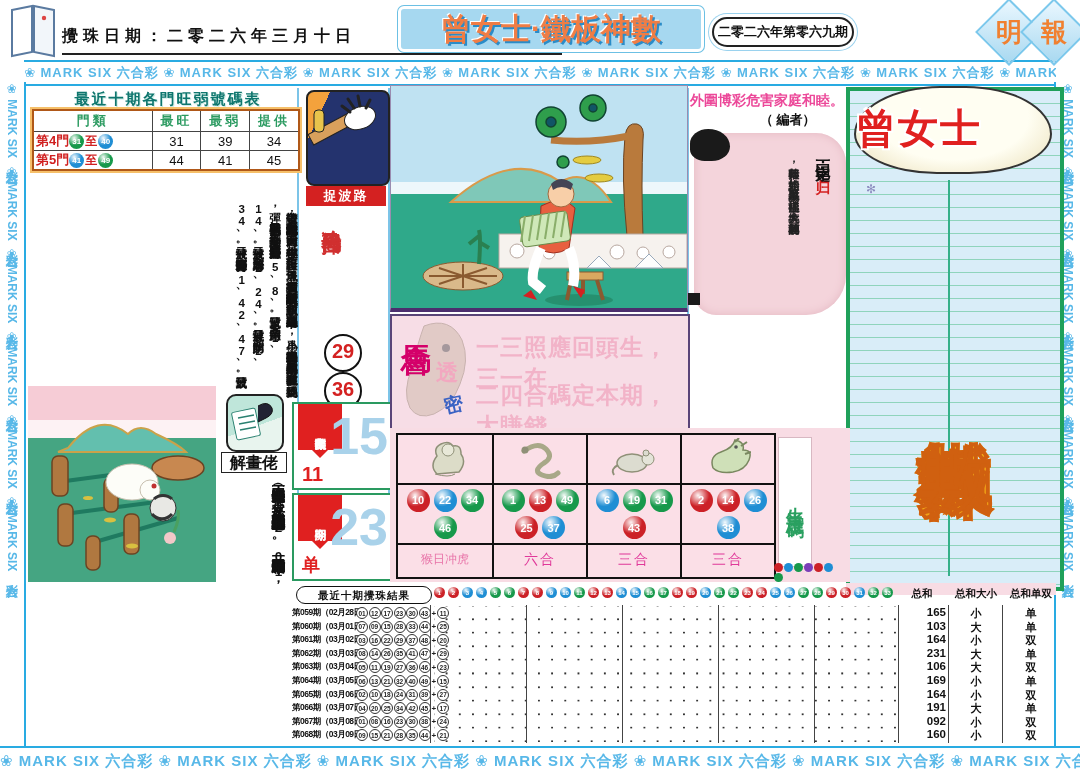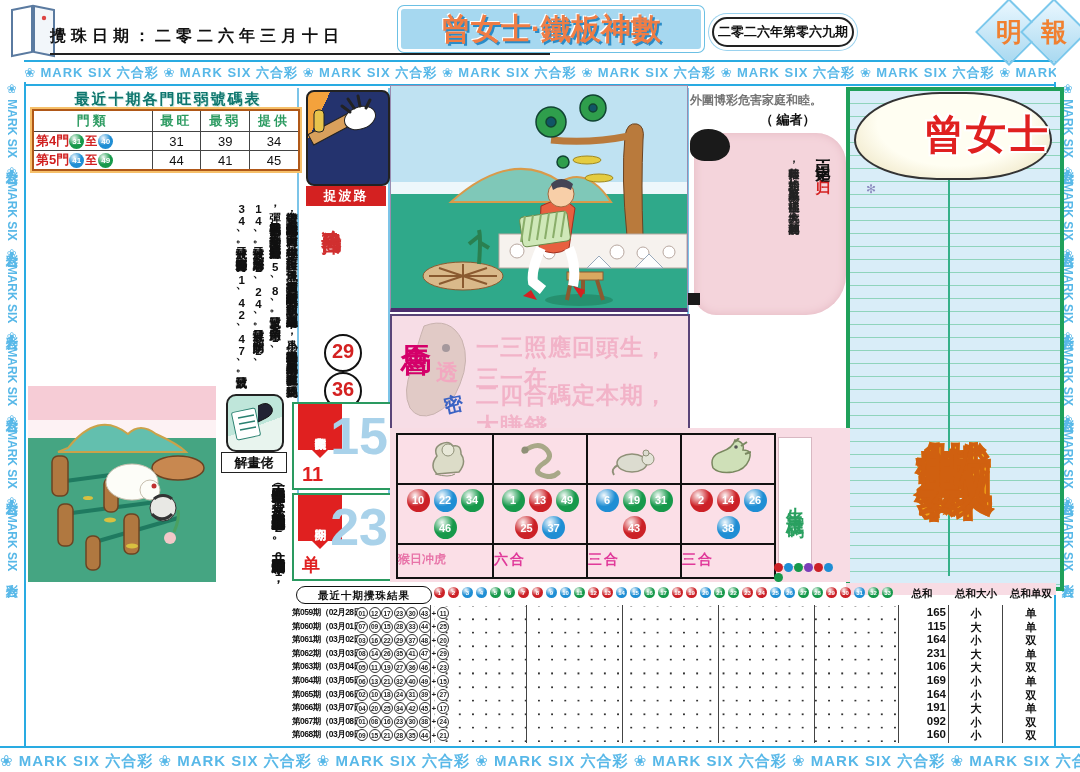--- a/index.html
+++ b/index.html
@@ -10,21 +10,21 @@
   .strip{color:#58b8e8;font-weight:bold;overflow:hidden;white-space:nowrap;background:#fff;}
   #strip-top{left:24px;top:60px;width:1032px;height:22px;font-size:13px;line-height:22px;
              border-top:2px solid #29abe2;border-bottom:2px solid #29abe2;letter-spacing:1px;}
   #strip-bottom{left:0;top:746px;width:1080px;height:26px;font-size:15px;line-height:26px;
              border-top:2px solid #29abe2;letter-spacing:1px;}
   .vstrip{width:24px;top:82px;height:664px;writing-mode:vertical-rl;font-size:12px;line-height:24px;}
   #strip-left{left:0;border-right:2px solid #29abe2;}
   #strip-right{left:1054px;border-left:2px solid #29abe2;}
   .divider{background:#7cc4e8;}
   
-  #hdr-date{left:50px;top:26px;width:500px;font-size:16px;font-weight:bold;color:#111;
+  #hdr-date{left:62px;top:26px;width:500px;font-size:16px;font-weight:bold;color:#111;
             letter-spacing:5px;border-bottom:2px solid #222;padding-bottom:6px;}
   #hdr-title{left:398px;top:6px;width:300px;height:40px;background:#a6d8f0;border:3px solid #fff;
              box-shadow:0 0 0 1px #6cc0e4;border-radius:6px;text-align:center;line-height:40px;
              font-size:30px;font-weight:bold;color:#ef7d45;
              text-shadow:2px 2px 0 #2a8cc8,-1px -1px 0 #fff;}
   #hdr-issue{left:712px;top:17px;width:138px;height:26px;border:2px solid #222;border-radius:16px;
              box-shadow:0 0 0 3px #fff,0 0 0 4px #9ad2ee;text-align:center;line-height:26px;
              font-size:13px;font-weight:bold;color:#111;}
   .diamond{width:44px;height:44px;background:linear-gradient(135deg,#eaf7ff,#a8d8f0);
            border:2px solid #7cc8ec;transform:rotate(45deg);}
@@ -61,40 +61,40 @@
   .cbox{left:292px;width:96px;height:84px;border:2px solid #2a9a60;background:#fff;}
   .ctab{position:absolute;left:4px;top:0;width:44px;background:#e02020;color:#fff;text-align:center;}
   .ctab .vt{writing-mode:vertical-rl;font-size:11.5px;line-height:15px;height:42px;margin:4px auto 0;font-weight:bold;color:#fff;}
   .ctab:after{content:"";position:absolute;left:14px;top:100%;border:8px solid transparent;border-top-color:#e02020;}
   .cbig{position:absolute;right:2px;top:6px;font-size:52px;font-weight:bold;color:#a9d2ea;line-height:1;}
   .csmall{position:absolute;left:8px;bottom:2px;font-size:20px;font-weight:bold;color:#e02020;}
   
   #jh-icon{left:226px;top:394px;width:54px;height:54px;border:2px solid #222;border-radius:10px;
            background:linear-gradient(160deg,#bfe6da 55%,#e8f4ee 55%);}
   #jh-label{left:221px;top:452px;width:64px;height:19px;border:1.5px solid #222;background:#fff;
-            text-align:center;font-size:13px;font-weight:bold;line-height:19px;color:#111;}
-  
-  #warn1{left:690px;top:92px;width:168px;font-size:12px;font-weight:bold;color:#737373;}
+            text-align:center;font-size:16px;font-weight:bold;line-height:19px;color:#111;}
+  
+  #warn1{left:690px;top:92px;width:168px;font-size:14px;font-weight:bold;color:#ec4899;}
   #warn2{left:760px;top:111px;font-size:13px;font-weight:bold;color:#111;}
   #scroll{left:694px;top:133px;width:152px;height:182px;background:#f4d4db;
           border-radius:18px 30px 40px 22px;box-shadow:inset 0 0 10px #e4b8c2;}
   #scroll:before{content:"";position:absolute;left:-4px;top:-4px;width:40px;height:32px;background:#1a1a1a;
           border-radius:50% 60% 50% 40%;}
   #scroll:after{content:"";position:absolute;left:-6px;top:160px;width:12px;height:12px;background:#1a1a1a;}
   #scroll-intro{position:absolute;right:14px;top:20px;writing-mode:vertical-rl;text-orientation:upright;
           font-size:15px;font-weight:bold;color:#111;height:150px;}
   #scroll-intro b{color:#d42121;}
   #scroll-poem{position:absolute;right:44px;top:26px;writing-mode:vertical-rl;text-orientation:upright;
           font-size:11px;line-height:17px;font-weight:bold;height:140px;color:#222;}
   
   #panel{left:846px;top:87px;width:210px;height:496px;border:4px solid #1fa05a;background:
          repeating-linear-gradient(180deg,#d9edf8 0 12px,#8fd4bc 12px 13px);}
   #panel-vline{left:948px;top:180px;width:2px;height:396px;background:#36b08a;}
-  #ingot{left:854px;top:92px;width:194px;height:84px;background:radial-gradient(ellipse at 50% 35%,#fffef2 55%,#e9deb6);
-         border:2px solid #333;border-radius:48% 48% 46% 46%/60% 60% 50% 50%;text-align:right;}
+  #ingot{left:854px;top:86px;width:194px;height:84px;background:radial-gradient(ellipse at 50% 35%,#fffef2 55%,#e9deb6);
+         border:2px solid #333;border-radius:48% 48% 46% 46%/60% 60% 50% 50%;text-align:left;}
   #ingot span{font-size:40px;font-weight:bold;color:#e02020;line-height:80px;letter-spacing:2px;
          text-shadow:2px 2px 0 #fff,-2px -2px 0 #fff,2px -2px 0 #fff,-2px 2px 0 #fff;}
   #panel-star{left:866px;top:182px;font-size:12px;color:#8d8dc0;}
   #panel-title{left:846px;top:186px;width:210px;height:392px;text-align:center;writing-mode:vertical-rl;
          font-size:76px;line-height:200px;font-weight:bold;color:#f49a1a;
          background:linear-gradient(180deg,#c84b00,#f6c81e 45%,#ef9413);-webkit-background-clip:text;
          background-clip:text;-webkit-text-fill-color:transparent;-webkit-text-stroke:1.5px #d06010;margin:0 auto;}
   #panel-pink{left:846px;top:583px;width:210px;height:12px;background:#f8dce4;}
   
   #slogan{left:390px;top:314px;width:296px;height:112px;border:2px solid #5a4478;background:#f7dde6;}
@@ -106,21 +106,21 @@
   
   #zodiac-bg{left:390px;top:428px;width:460px;height:154px;background:#f8dce4;}
   #zodiac{left:396px;top:433px;width:376px;height:142px;border:2px solid #111;display:grid;
           grid-template-columns:repeat(4,1fr);background:#fbdfe7;}
   .zcol{border-left:2px solid #111;display:grid;grid-template-rows:50px 60px 28px;}
   .zcol:first-child{border-left:none;}
   .zanimal{display:flex;align-items:center;justify-content:center;border-bottom:2px solid #111;}
   .zballs{display:flex;flex-wrap:wrap;align-items:center;justify-content:center;gap:1px 4px;
           border-bottom:2px solid #111;padding:2px 4px;}
   .zb{width:23px;height:23px;font-size:11px;}
-  .zlabel{font-size:14px;font-weight:bold;color:#e0399a;line-height:28px;letter-spacing:2px;}
+  .zlabel{text-align:center;font-size:14px;font-weight:normal;color:#e0399a;line-height:28px;letter-spacing:2px;}
   .zlabel.small{font-size:12px;color:#e873a8;letter-spacing:0;}
   #zodiac-side{left:778px;top:437px;width:32px;height:128px;background:#fff;border:1px solid #d8b8c2;
           writing-mode:vertical-rl;text-orientation:upright;font-size:18px;font-weight:bold;color:#2aa060;
           letter-spacing:5px;text-align:center;line-height:32px;}
   #sequins{left:774px;top:563px;width:64px;display:flex;gap:1px;flex-wrap:wrap;}
   .seq{width:9px;height:9px;border-radius:50%;}
   
   #results{left:292px;top:585px;width:770px;height:160px;font-family:"Liberation Sans",sans-serif;}
   #res-title{position:absolute;left:4px;top:1px;width:134px;height:16px;border:1.5px solid #111;
              border-radius:10px;text-align:center;font-size:10.5px;font-weight:bold;line-height:16px;
@@ -493,21 +493,21 @@
             <span class="mn">07</span>
             <span class="mn">09</span>
             <span class="mn">15</span>
             <span class="mn">28</span>
             <span class="mn">33</span>
             <span class="mn">44</span>
             <span class="plus">+</span>
             <span class="mn">25</span>
           </span>
           <span class="dots"></span>
-          <span class="rsum">115</span>
+          <span class="rsum">103</span>
           <span class="rsize">大</span>
           <span class="rparity">单</span>
         </div>
         <div class="rrow" style="top: 48.2px;">
           <span class="rlabel">第061期（03月02日）</span>
           <span class="rballs">
             <span class="mn">03</span>
             <span class="mn">16</span>
             <span class="mn">22</span>
             <span class="mn">29</span>

